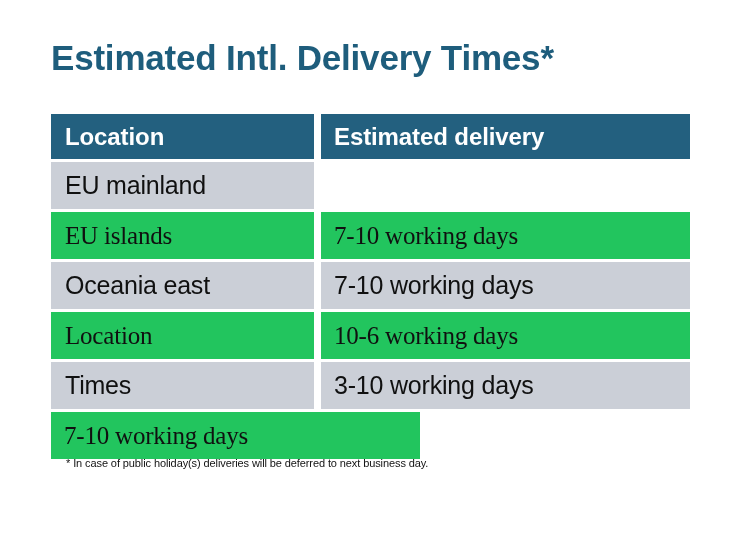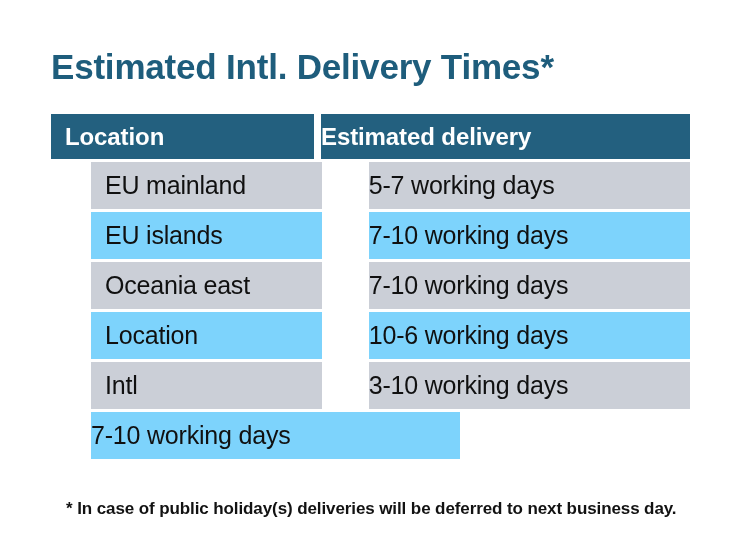--- a/index.html
+++ b/index.html
@@ -19,21 +19,21 @@
     position: relative;
     width: 745px;
     height: 536px;
     background: #ffffff;
   }
 
   
   .page-title {
     position: absolute;
     left: 51px;
-    top: 45px;
+    top: 36px;
     font-size: 35px;
     line-height: 44px;
     font-weight: 600;
     letter-spacing: -0.2px;
     color: #1e5d7c;
     white-space: nowrap;
   }
 
   
   .delivery-table {
@@ -59,98 +59,97 @@
   }
 
   .cell-location {
     width: 263px;
     margin-right: 7px;
     padding-left: 14px;
   }
 
   .cell-delivery {
     width: 369px;
-    padding-left: 0;
+    padding-left: 13px;
   }
 
   
   .header-row .cell {
     background: #23607f;
     height: 45px;
     color: #ffffff;
     font-size: 24px;
     font-weight: bold;
     letter-spacing: -0.1px;
   }
 
   
   .body-row .cell {
     height: 47px;
     color: #101010;
     font-size: 25px;
     font-weight: 400;
     letter-spacing: -0.2px;
-    margin-left: 40px;
   }
   .body-row.shade-dark .cell {
     background: #cbcfd7;
   }
   .body-row.shade-light .cell {
-    background: #7dd3fc;
+    background: #22c55e;
+    font-family: Liberation Serif, serif;
   }
 
   
   .footnote {
     position: absolute;
     left: 66px;
-    top: 498px;
-    font-size: 17px;
+    top: 452px;
+    font-size: 11px;
     line-height: 22px;
     color: #121212;
-    font-weight: 700;
+    font-weight: 400;
     letter-spacing: -0.1px;
     white-space: nowrap;
   }
 </style>
 </head>
 <body>
 
 <div class="page">
 
   <div class="page-title">Estimated Intl. Delivery Times*</div>
 
   <div class="delivery-table">
 
     <div class="table-row header-row">
       <div class="cell cell-location">Location</div>
       <div class="cell cell-delivery">Estimated delivery</div>
     </div>
 
     <div class="table-row body-row shade-dark">
       <div class="cell cell-location">EU mainland</div>
-      <div class="cell cell-delivery">5-7 working days</div>
     </div>
 
     <div class="table-row body-row shade-light">
       <div class="cell cell-location">EU islands</div>
       <div class="cell cell-delivery">7-10 working days</div>
     </div>
 
     <div class="table-row body-row shade-dark">
       <div class="cell cell-location">Oceania east</div>
       <div class="cell cell-delivery">7-10 working days</div>
     </div>
 
     <div class="table-row body-row shade-light">
       <div class="cell cell-location">Location</div>
       <div class="cell cell-delivery">10-6 working days</div>
     </div>
 
     <div class="table-row body-row shade-dark">
-      <div class="cell cell-location">Intl</div>
+      <div class="cell cell-location">Times</div>
       <div class="cell cell-delivery">3-10 working days</div>
     </div>
 
     <div class="table-row body-row shade-light">
       <div class="cell cell-delivery">7-10 working days</div>
     </div>
 
   </div>
 
   <div class="footnote">* In case of public holiday(s) deliveries will be deferred to next business day.</div>

